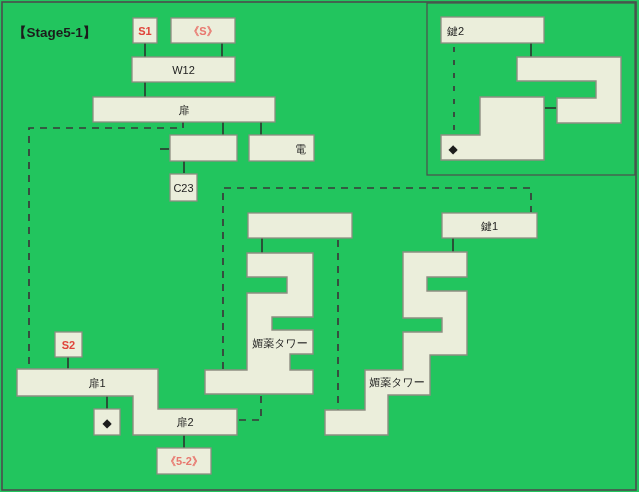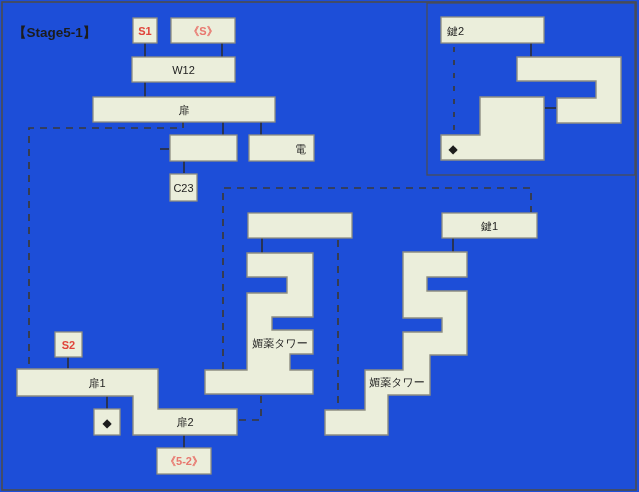--- a/index.html
+++ b/index.html
@@ -1,16 +1,16 @@
 <!DOCTYPE html>
 <html style="--box-fill: #ebeedb; --box-border: #8e8e82; --frame: #4d4d4d; --line: #2b2b2b; --dash: #3a3a3a; --text: #1c1c1c; --red-strong: #e0443a; --red-soft: #e8776e;"><head>
 <meta charset="utf-8">
 <style>
   html,body{margin:0;padding:0;background:#ffffff;}
-  #stage{position:relative;width:639px;height:492px;background:#1d4ed8;
+  #stage{position:relative;width:639px;height:492px;background:#22c55e;
          font-family:"Liberation Sans","DejaVu Sans",sans-serif;}
   svg text{font-family:"Liberation Sans","DejaVu Sans",sans-serif;
            font-size:11px;fill:var(--text,#1c1c1c);}
   .frame{fill:none;stroke:var(--frame,#4d4d4d);stroke-width:1.6;}
   .panelframe{fill:none;stroke:var(--frame,#4d4d4d);stroke-width:1.2;}
   .box{fill:var(--box-fill,#ebeedb);stroke:var(--box-border,#8e8e82);stroke-width:1.3;}
   .shape{fill:var(--box-fill,#ebeedb);stroke:var(--box-border,#8e8e82);stroke-width:1.4;}
   .line{stroke:var(--line,#2b2b2b);stroke-width:1.5;fill:none;}
   .dash{stroke:var(--dash,#3a3a3a);stroke-width:1.7;fill:none;stroke-dasharray:7 6;}
   .dash-fine{stroke:var(--dash,#3a3a3a);stroke-width:1.7;fill:none;stroke-dasharray:5 8;}

